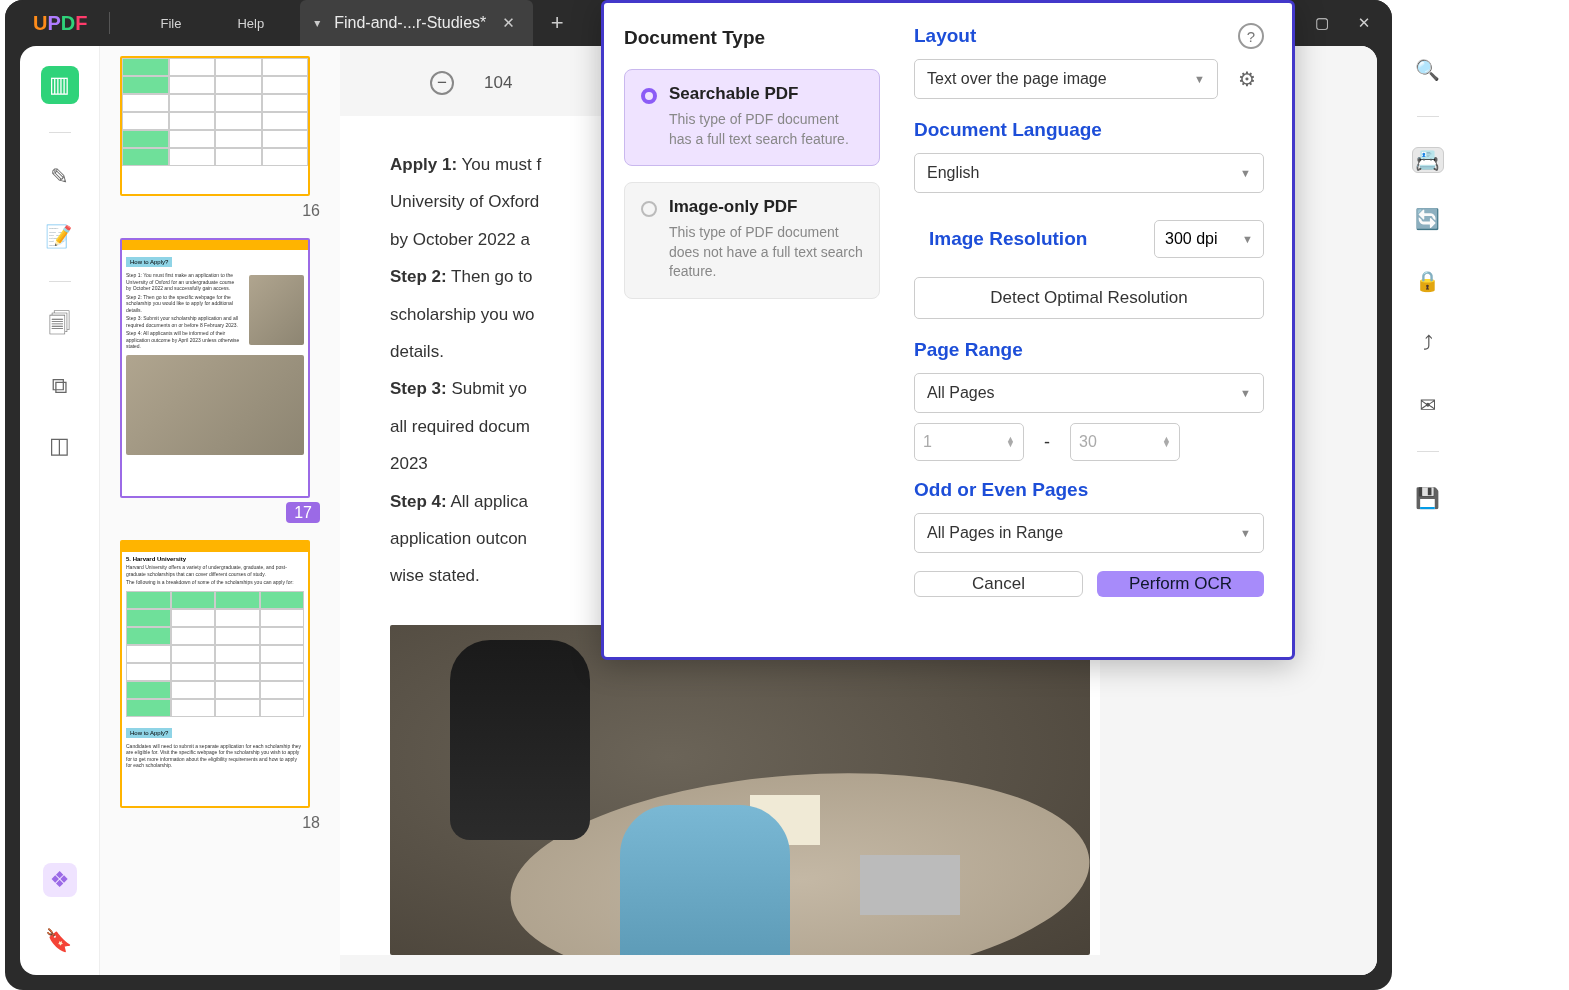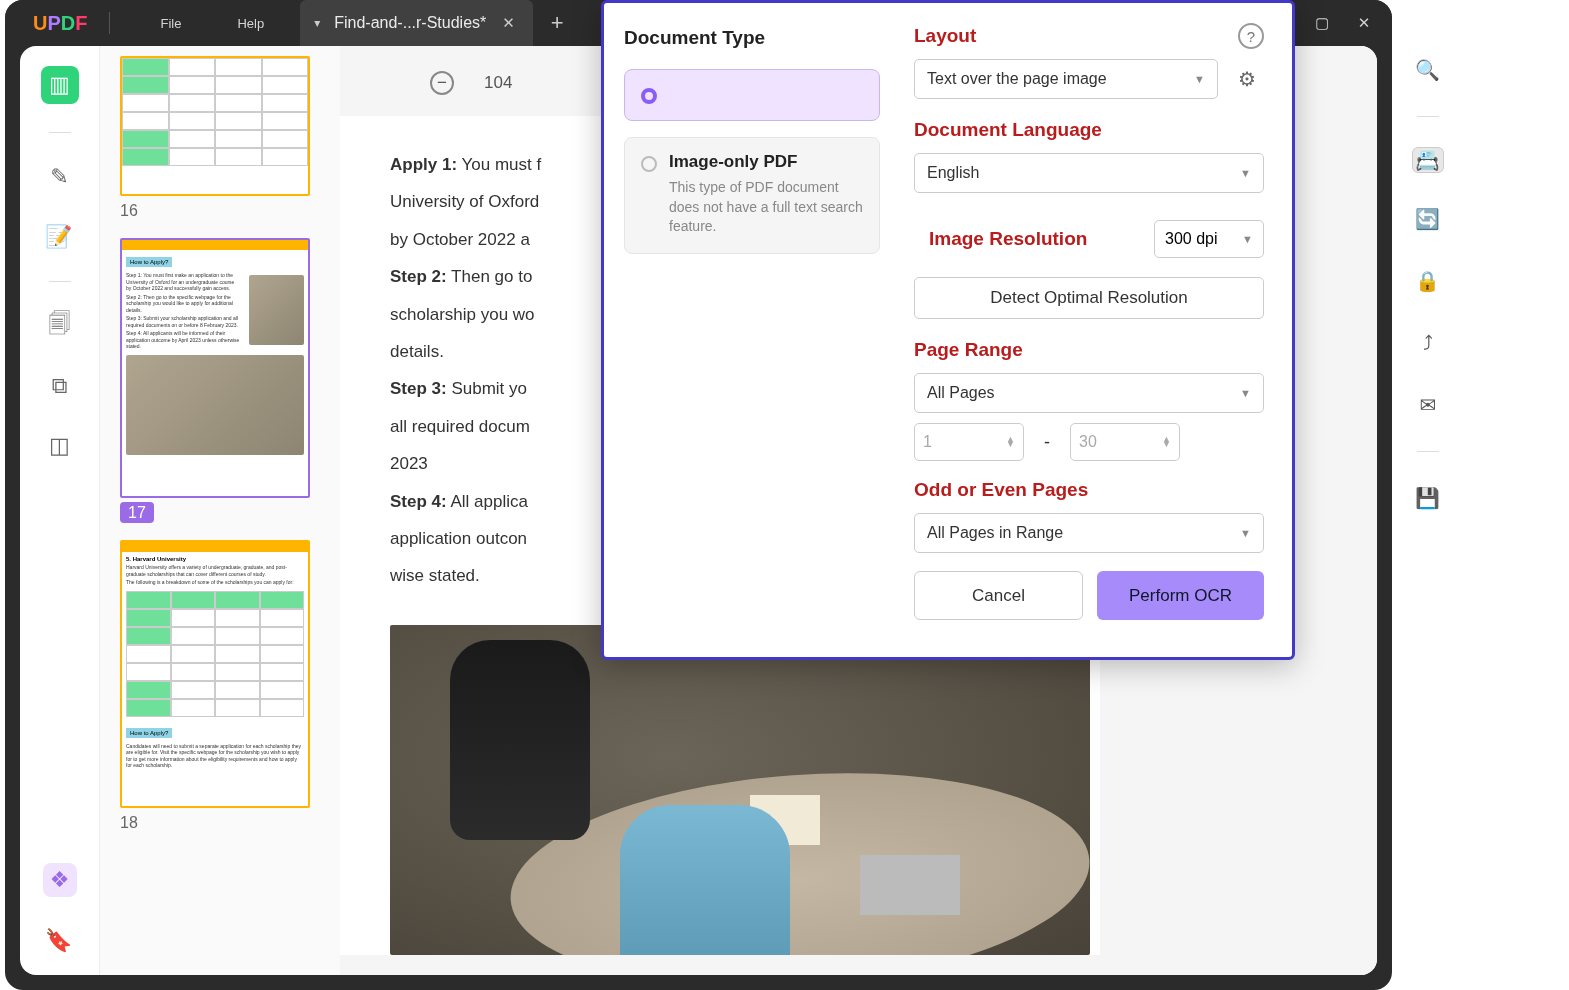--- a/index.html
+++ b/index.html
@@ -30,21 +30,21 @@
 .thumbs { width:240px; background:#fafafa; padding:10px 20px; overflow:hidden;}
 .thumb-page { margin-bottom:18px; }
 .thumb-box { width:190px; height:160px; background:#fff; border:2px solid #ffb400; border-radius:2px; position:relative; overflow:hidden; }
 .thumb-box.t1{height:140px;}
 .thumb-box.t2{border-color:#9b6ae6; height:260px;}
 .thumb-box.t3{height:268px;}
 .thumb-head{height:10px; background:#ffb400;}
 .thumb-row{display:flex;}
 .thumb-cell{flex:1; height:18px; border:0.5px solid #ccc; font-size:4px; padding:1px;}
 .thumb-cell.g{background:#6fe09a;}
-.thumb-label { text-align:left; color:#666; font-size:16px; margin-top:6px;}
+.thumb-label { text-align:right; color:#666; font-size:16px; margin-top:6px;}
 .thumb-label.cur span{ background:#9b6ae6; color:#fff; padding:2px 8px; border-radius:4px;}
 .blue-title{background:#8fd4e6; font-size:6px; padding:2px 4px; margin:6px 4px 4px; display:inline-block;}
 .tiny-text{font-size:5px; color:#333; padding:1px 4px; line-height:1.3; display:block;}
 .tiny-bold{font-size:6px; font-weight:700; padding:4px 4px 1px; display:block;}
 .tiny-img{background:linear-gradient(135deg,#b0a58f,#8d8572); margin:4px; border-radius:2px;}
 .main-doc { flex:1; background:#f5f5f5; position:relative; overflow:hidden;}
 .zoom-ctrl { position:absolute; top:25px; left:90px; display:flex; align-items:center; gap:30px; color:#555; font-size:17px;}
 .zoom-minus{width:24px; height:24px; border:2px solid #888; border-radius:50%; display:flex; align-items:center; justify-content:center;}
 .doc-page { position:absolute; left:0px; top:70px; width:760px; background:#fff; padding:30px 50px 0;}
 .doc-page p { color:#333; font-size:17px; line-height:2.2; }
@@ -59,35 +59,35 @@
 .pop-left{width:292px; padding:24px 16px 24px 20px;}
 .pop-left h3{font-size:19px; font-weight:600; color:#222; margin-bottom:20px;}
 .dt-card{border:1px solid #c9b8ee; background:#efe3ff; border-radius:8px; padding:14px 16px 16px; margin-bottom:16px; display:flex; gap:12px;}
 .dt-card.plain{background:#f5f5f5; border-color:#e5e5e5;}
 .dt-radio{width:16px; height:16px; border-radius:50%; border:4px solid #8b5cf6; margin-top:4px; flex-shrink:0;}
 .dt-card.plain .dt-radio{border:2px solid #bbb;}
 .dt-body{flex:1;}
 .dt-title{font-weight:700; font-size:17px; color:#222;}
 .dt-desc{font-size:14px; color:#888; margin-top:6px; line-height:1.4;}
 .pop-right{flex:1; padding:22px 28px 20px 18px; position:relative;}
-.sect-label{font-size:19px; font-weight:600; color:#b91c1c; margin:0 0 12px;}
+.sect-label{font-size:19px; font-weight:600; color:#1d4ed8; margin:0 0 12px;}
 .sect-row{display:flex; align-items:center; gap:12px; margin-bottom:20px;}
 .sel{flex:1; height:40px; border:1px solid #ccc; border-radius:5px; padding:0 12px; display:flex; align-items:center; justify-content:space-between; color:#333; font-size:16px; background:#fff;}
 .sel .caret{color:#888; font-size:11px;}
 .icon-btn{width:34px; height:34px; display:flex; align-items:center; justify-content:center; color:#666; font-size:20px;}
 .help-ic{position:absolute; right:28px; top:20px; color:#777; width:26px;height:26px;border:2px solid #999;border-radius:50%;display:flex;align-items:center;justify-content:center;font-size:15px;}
 .res-row{display:flex; align-items:center; justify-content:space-between;}
 .res-sel{width:110px; height:38px; border:1px solid #ccc; border-radius:5px; padding:0 10px; display:flex; align-items:center; justify-content:space-between; font-size:16px;}
 .detect-btn{width:100%; height:42px; border:1px solid #ccc; border-radius:5px; background:#fff; color:#333; font-size:17px; margin-top:12px; margin-bottom:20px;}
 .range-pair{display:flex; align-items:center; gap:20px; margin-top:10px; margin-bottom:18px;}
 .num-in{width:110px; height:38px; border:1px solid #ccc; border-radius:5px; display:flex; align-items:center; padding:0 8px; color:#aaa; font-size:16px; justify-content:space-between;}
 .num-in .spin{font-size:9px; color:#aaa; line-height:0.6;}
 .dash{color:#333; font-size:18px;}
 .actions{display:flex; gap:14px; margin-top:18px;}
-.btn{flex:1; height:49px; border-radius:6px; font-size:17px; display:flex; align-items:center; justify-content:center;}
+.btn{flex:1; height:26px; border-radius:6px; font-size:17px; display:flex; align-items:center; justify-content:center;}
 .btn.cancel{border:1px solid #ccc; background:#fff; color:#333;}
 .btn.primary{background:#a78bfa; color:#0f172a;}
 .right-outer{position:absolute; left:1398px; top:54px; width:60px; display:flex; flex-direction:column; align-items:center; gap:30px;}
 .oric{width:32px;height:32px;display:flex;align-items:center;justify-content:center;color:#555;font-size:20px;}
 .oric.sel{background:#e8e8e8;border-radius:6px;}
 .dash-sep{width:22px;height:1px;background:#ddd;}
 </style>
 </head>
 <body>
 
@@ -274,20 +274,24 @@
         </div>
       </div>
     </div>
   </div>
 
   <div class="popup">
     <div class="pop-left">
       <h3>Document Type</h3>
       <div class="dt-card">
         <div class="dt-radio"></div>
+        <div class="dt-body">
+          <div class="dt-title">Searchable PDF</div>
+          <div class="dt-desc">This type of PDF document has a full text search feature.</div>
+        </div>
       </div>
       <div class="dt-card plain">
         <div class="dt-radio"></div>
         <div class="dt-body">
           <div class="dt-title">Image-only PDF</div>
           <div class="dt-desc">This type of PDF document does not have a full text search feature.</div>
         </div>
       </div>
     </div>
     <div class="pop-right">

